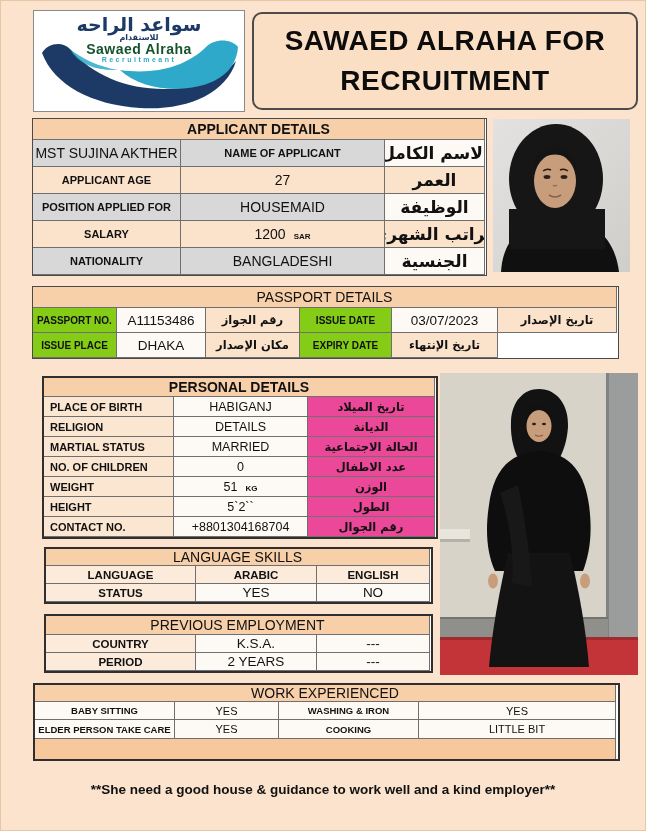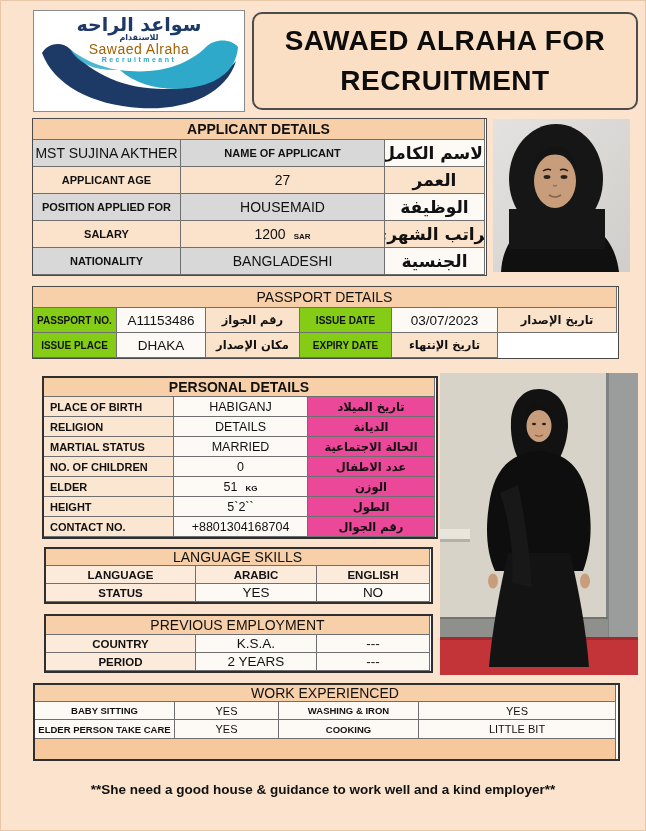--- a/index.html
+++ b/index.html
@@ -5,21 +5,21 @@
   html,body{margin:0;padding:0;}
   body{font-family:"Liberation Sans",sans-serif;}
   .page{position:relative;width:646px;height:831px;background:#fbe3cd;overflow:hidden;box-shadow:inset 0 0 0 1px #e8c6a8;}
 
   
   .logo-box{position:absolute;left:33px;top:10px;width:210px;height:100px;background:#ffffff;border:1px solid #8a8a8a;overflow:hidden;}
   .logo-hands{position:absolute;left:0;top:26px;width:210px;height:74px;}
   .logo-text{position:absolute;left:0;top:3px;width:100%;text-align:center;z-index:2;}
   .logo-ar{font-family:"DejaVu Sans",sans-serif;font-weight:bold;color:#1d3a67;font-size:19px;line-height:20px;direction:rtl;}
   .logo-ar-sub{font-family:"DejaVu Sans",sans-serif;font-weight:bold;color:#1d3a67;font-size:8px;line-height:8px;direction:rtl;}
-  .logo-en{font-weight:normal;color:#a16207;font-size:14px;line-height:14px;letter-spacing:.5px;}
+  .logo-en{font-weight:bold;color:#14532d;font-size:14px;line-height:14px;letter-spacing:.5px;}
   .logo-tag{color:#2ea9c9;font-weight:bold;font-size:7px;line-height:8px;letter-spacing:2.5px;}
   .title-box{position:absolute;left:252px;top:12px;width:382px;height:94px;background:#fbdfc4;border:2px solid #4c4c4c;border-radius:10px;display:flex;flex-direction:column;align-items:center;justify-content:center;}
   .title-line{font-weight:bold;color:#0d0d0d;font-size:28px;line-height:40px;letter-spacing:.5px;}
 
   
   .tbl{position:absolute;display:grid;background:#fff;}
   .cell{border-right:1px solid #6f6f6f;border-bottom:1px solid #6f6f6f;display:flex;align-items:center;justify-content:center;text-align:center;color:#111;overflow:hidden;white-space:nowrap;}
   .hdr{grid-column:1/-1;background:#f7cfa9;font-size:14px;}
   .hdr.b{font-weight:bold;}
   .lab{font-weight:bold;font-size:11px;}
@@ -164,21 +164,21 @@
     <div class="cell ar">الديانة</div>
 
     <div class="cell lab">MARTIAL STATUS</div>
     <div class="cell val">MARRIED</div>
     <div class="cell ar">الحالة الاجتماعية</div>
 
     <div class="cell lab">NO. OF CHILDREN</div>
     <div class="cell val">0</div>
     <div class="cell ar">عدد الاطفال</div>
 
-    <div class="cell lab">ELDER</div>
+    <div class="cell lab">WEIGHT</div>
     <div class="cell val">
         <span>51</span>
         <span class="unit">KG</span>
       </div>
     <div class="cell ar">الوزن</div>
 
     <div class="cell lab">HEIGHT</div>
     <div class="cell val">5`2``</div>
     <div class="cell ar">الطول</div>
 

